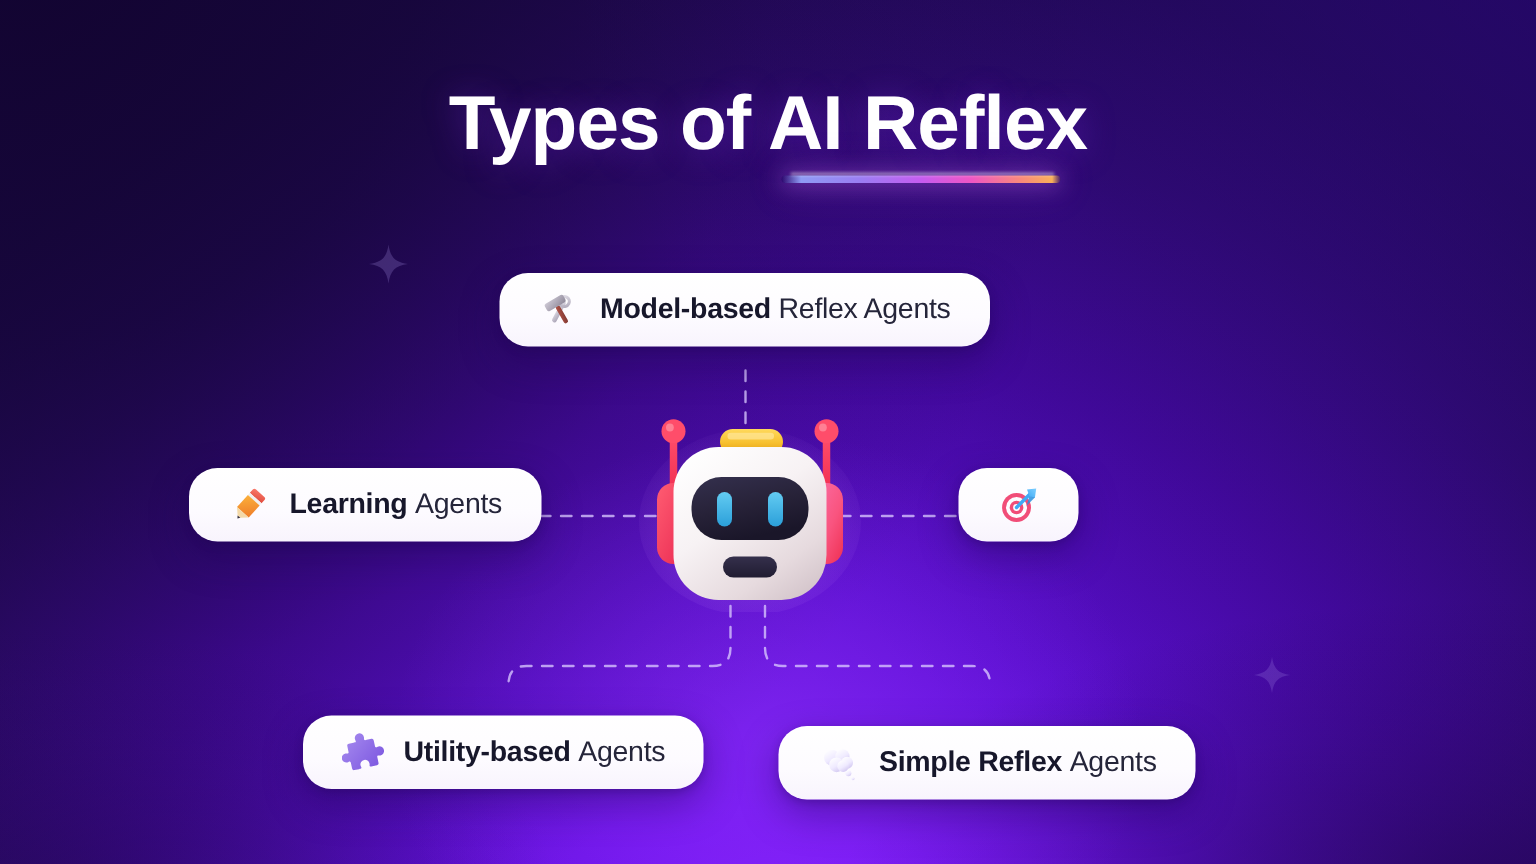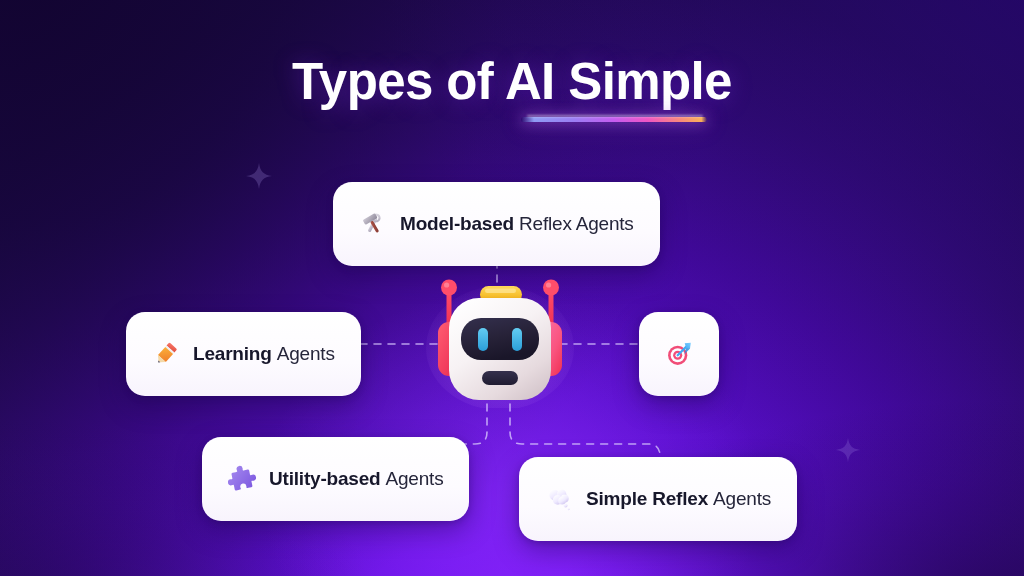--- a/index.html
+++ b/index.html
@@ -112,21 +112,21 @@
 
   
   .card {
     position: absolute;
     display: flex;
     align-items: center;
     gap: 13px;
     background: linear-gradient(180deg, #ffffff 0%, #fdfbff 60%, #f8f4fd 100%);
     border-radius: 19px;
     padding: 0 26px;
-    height: 84px;
+    height: 49px;
     box-shadow:
       0 10px 26px rgba(30,5,80,0.38),
       0 2px 6px rgba(30,5,80,0.25);
     white-space: nowrap;
   }
   .card-label {
     font-size: 19px;
     color: #17172b;
     letter-spacing: -0.2px;
   }
@@ -140,22 +140,22 @@
   .card-icon {
     width: 28px;
     height: 28px;
     flex: 0 0 28px;
     display: block;
   }
 
   #card-model  { left: 333px; top: 182px; }
   #card-learn  { left: 126px; top: 312px; justify-content: flex-end; }
   #card-goal   { left: 639px; top: 312px; }
-  #card-util   { left: 202px; top: 437px; }
-  #card-simple { left: 519px; top: 457px; }
+  #card-util   { left: 202px; top: 477px; }
+  #card-simple { left: 519px; top: 484px; }
 
   
   .robot {
     position: absolute;
     left: 424px;
     top: 272px;
     width: 152px;
     height: 136px;
   }
 </style>
@@ -173,21 +173,21 @@
 
   <svg class="sparkle" style="left:244px; top:161px;" width="30" height="30" viewBox="0 0 30 30">
     <path d="M15 2 C16.2 10.6 19.4 13.8 28 15 C19.4 16.2 16.2 19.4 15 28 C13.8 19.4 10.6 16.2 2 15 C10.6 13.8 13.8 10.6 15 2 Z" fill="#b39cf0" opacity="0.55"></path>
   </svg>
   <svg class="sparkle" style="left:834px; top:436px;" width="28" height="28" viewBox="0 0 30 30">
     <path d="M15 2 C16.2 10.6 19.4 13.8 28 15 C19.4 16.2 16.2 19.4 15 28 C13.8 19.4 10.6 16.2 2 15 C10.6 13.8 13.8 10.6 15 2 Z" fill="#ad95ee" opacity="0.5"></path>
   </svg>
 
   <div class="title-wrap">
     <div class="title">
-      <span>Types of AI Simple</span>
+      <span>Types of AI Reflex</span>
       <span class="title-underline"></span>
     </div>
   </div>
 
   <svg class="connectors" width="1024" height="576" viewBox="0 0 1024 576">
     <g fill="none" stroke="#d9c8ff" stroke-width="1.6" stroke-dasharray="7 7" opacity="0.78" stroke-linecap="round">
 
       <path d="M497 247 L497 296"></path>
 
       <path d="M360 344 L443 344"></path>

